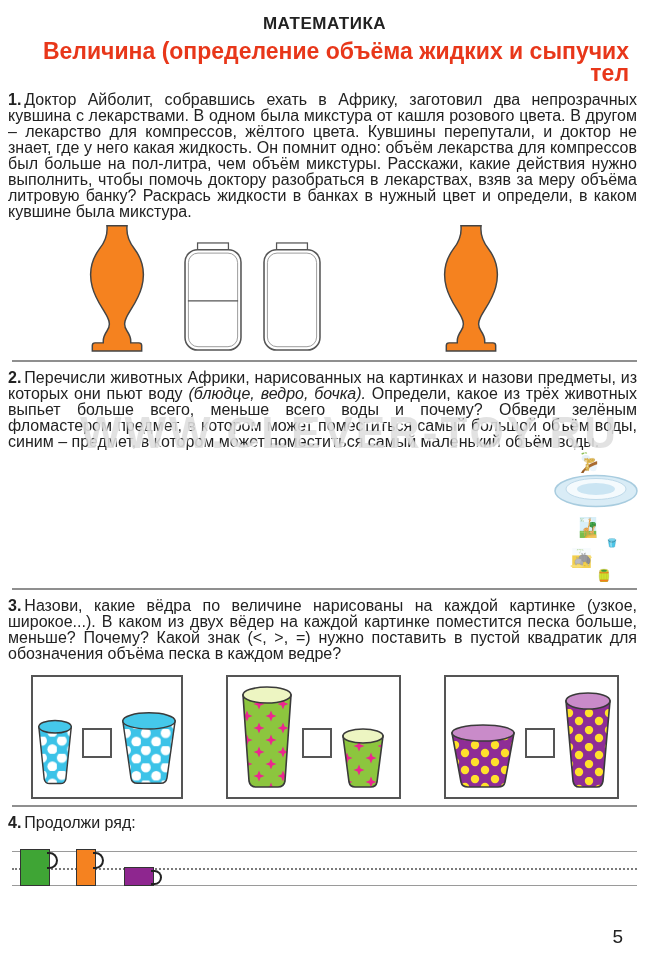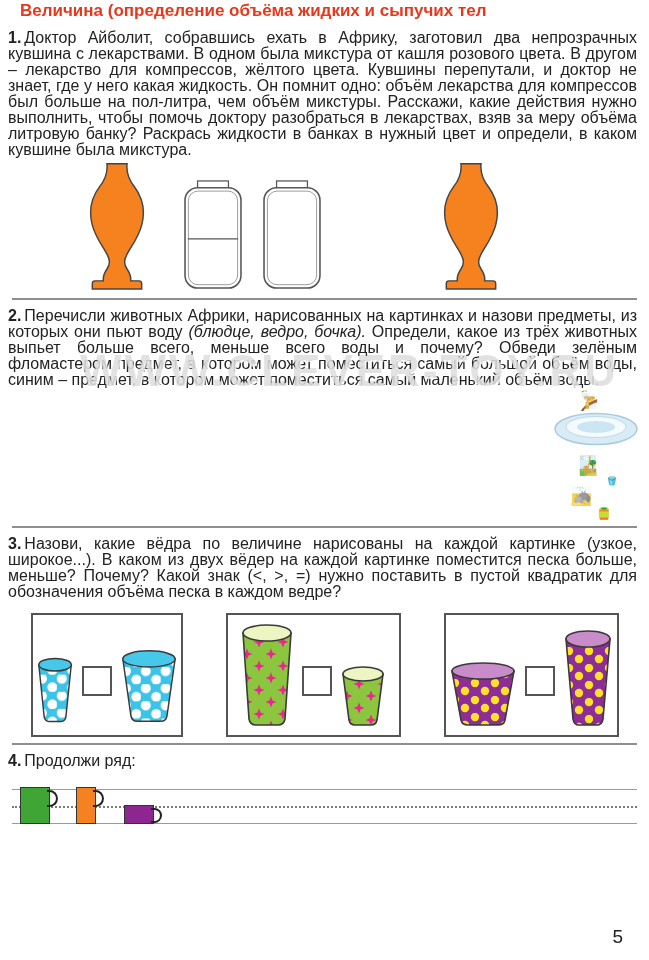--- a/index.html
+++ b/index.html
@@ -6,22 +6,22 @@
   .page {
     position:relative; width:649px; height:960px; margin:0 auto;
     background:#ffffff; overflow:hidden;
     font-family:"Liberation Sans", sans-serif; color:#1d1d1d;
   }
   .header {
     text-align:center; font-size:17px; font-weight:bold; color:#222;
     margin:14px 0 6px 0; letter-spacing:0.5px;
   }
   .subtitle {
-    text-align:left; color:#e8371a; font-weight:bold;
-    font-size:17px; line-height:22px; margin:0 20px 6px 20px;
+    text-align:right; color:#e8371a; font-weight:bold;
+    font-size:23px; line-height:22px; margin:0 20px 6px 20px;
   }
   p.task {
     margin:8px 12px 0 8px; font-size:16px; line-height:16px;
     text-align:justify; color:#222;
   }
   p.task .tnum { font-weight:bold; margin-right:3px; }
   .it { font-style:italic; }
   .sep { border:none; border-top:2px solid #8f8f8f; margin:6px 12px 0 12px; }
 
   
@@ -98,20 +98,21 @@
         <path transform="translate(18,18)" d="M0,-5.5 L1.6,-1.6 L5.5,0 L1.6,1.6 L0,5.5 L-1.6,1.6 L-5.5,0 L-1.6,-1.6 Z" fill="#ec268f"></path>
       </pattern>
       <pattern id="dotsPurple" width="20" height="17" patternUnits="userSpaceOnUse">
         <rect width="20" height="17" fill="#8e2d96"></rect>
         <circle cx="5" cy="4" r="4.2" fill="#ffe12b"></circle>
         <circle cx="15" cy="12" r="4.2" fill="#ffe12b"></circle>
       </pattern>
     </defs>
   </svg>
 
+  <div class="header">МАТЕМАТИКА</div>
   <div class="subtitle">
     <span>Величина (определение объёма жидких и сыпучих тел</span><br>
   </div>
 
   <p class="task"><span class="tnum">1.</span><span>Доктор Айболит, собравшись ехать в Африку, заготовил два непрозрачных кувшина с лекарствами. В одном была микстура от кашля розового цвета. В другом – лекарство для компрессов, жёлтого цвета. Кувшины перепутали, и доктор не знает, где у него какая жидкость. Он помнит одно: объём лекарства для компрессов был больше на пол-литра, чем объём микстуры. Расскажи, какие действия нужно выполнить, чтобы помочь доктору разобраться в лекарствах, взяв за меру объёма литровую банку? Раскрась жидкости в банках в нужный цвет и определи, в каком кувшине была микстура.</span></p>
 
   <div class="fig1">
     <svg class="obj pos-jug1" width="66" height="128" viewBox="0 0 70 140">
       <path d="M24,2 L46,2 C45,11 47,18 54,27 C63,39 66,54 62,69 C58,84 49,94 45,103
                C42,109 43,113 46,117 C48,120 50,124 50,128 L50,130 L59,130 C61,130 62,131 62,133

